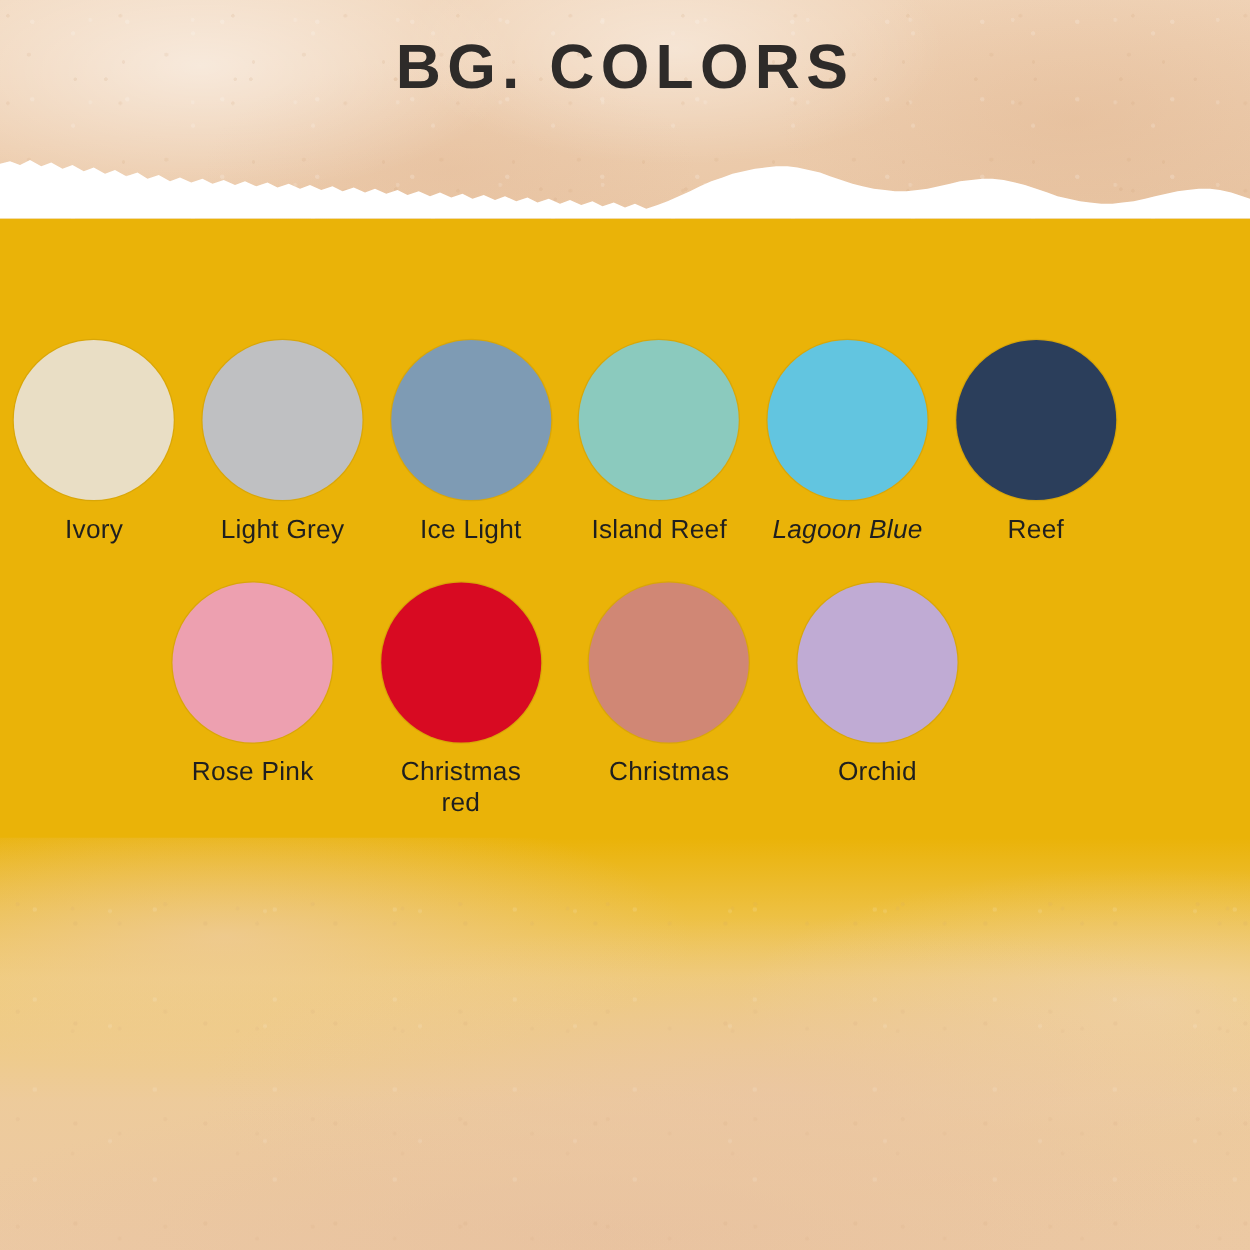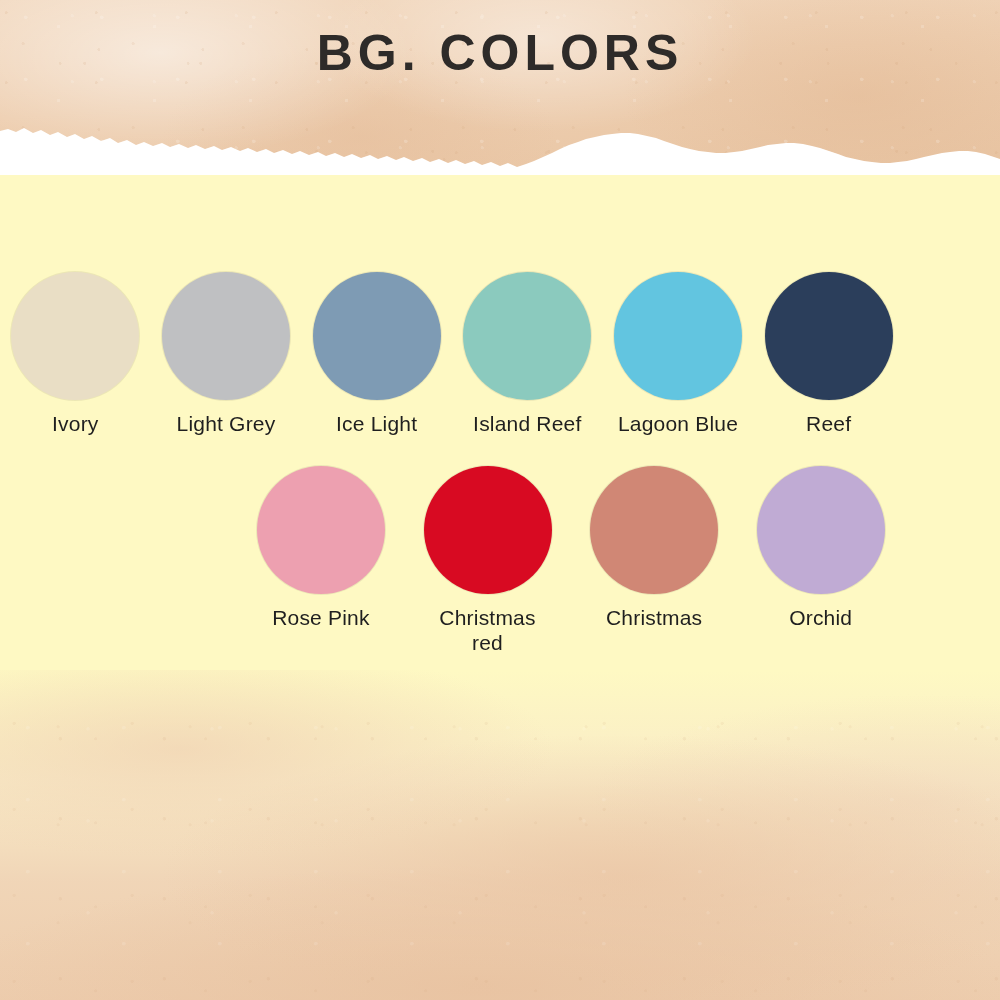--- a/index.html
+++ b/index.html
@@ -12,21 +12,21 @@
     height: 1000px;
     background: #ffffff;
     font-family: "Liberation Sans", sans-serif;
     overflow: hidden;
   }
 
   .canvas {
     position: relative;
     width: 1000px;
     height: 1000px;
-    background: #fef9c3;
+    background: #eab308;
     overflow: hidden;
   }
 
   
   .wash-top {
     position: absolute;
     top: 0;
     left: 0;
     width: 1000px;
     height: 175px;
@@ -118,21 +118,21 @@
   .palette {
     position: absolute;
     top: 272px;
     left: 0;
     width: 1000px;
     z-index: 4;
   }
   .swatch-row {
     display: flex;
     width: 904px;
-    justify-content: flex-end;
+    justify-content: center;
     align-items: flex-start;
   }
   .swatch-row.row-2 {
     margin-top: 29px;
   }
   .swatch {
     width: 166.6px;
     display: flex;
     flex-direction: column;
     align-items: center;
@@ -199,21 +199,21 @@
       <div class="swatch">
         <div class="chip" style="background-color: rgb(126, 155, 180);"></div>
         <div class="chip-label" style="color: rgb(31, 31, 31);">Ice Light</div>
       </div>
       <div class="swatch">
         <div class="chip" style="background-color: rgb(139, 202, 190);"></div>
         <div class="chip-label" style="color: rgb(31, 31, 31);">Island Reef</div>
       </div>
       <div class="swatch">
         <div class="chip" style="background-color: rgb(98, 197, 224);"></div>
-        <div class="chip-label" style="color: rgb(31, 31, 31);">Lagoon Blue</div>
+        <div class="chip-label" style="color: rgb(31, 31, 31); font-style: italic;">Lagoon Blue</div>
       </div>
       <div class="swatch">
         <div class="chip" style="background-color: rgb(43, 62, 91);"></div>
         <div class="chip-label" style="color: rgb(31, 31, 31);">Reef</div>
       </div>
     </div>
 
     <div class="swatch-row row-2">
       <div class="swatch">
         <div class="chip" style="background-color: rgb(237, 160, 176);"></div>

